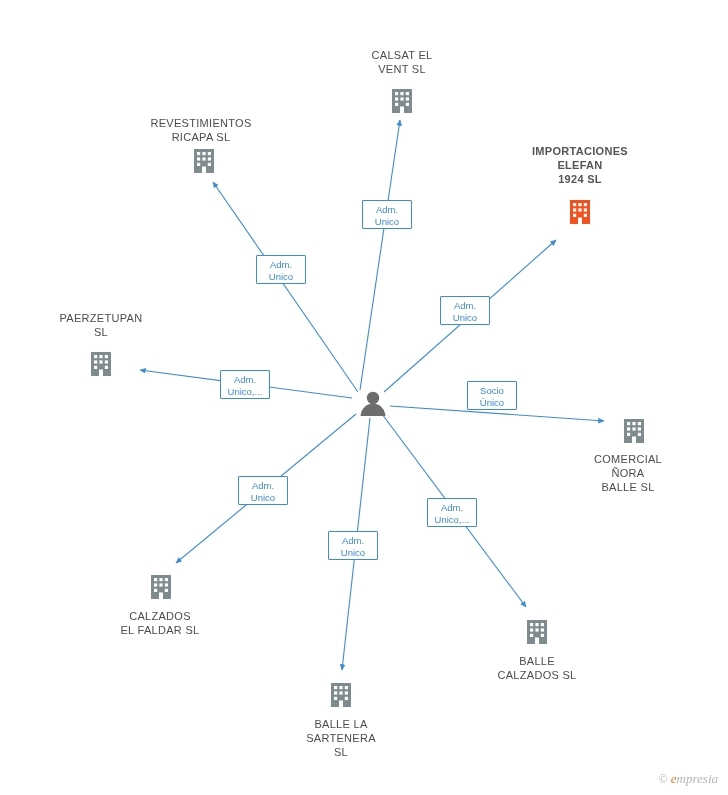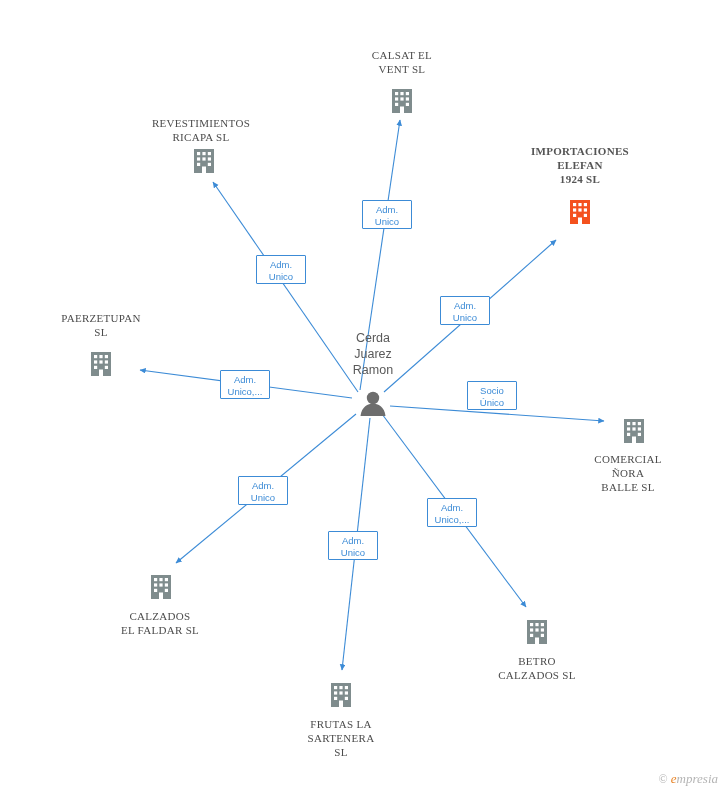--- a/index.html
+++ b/index.html
@@ -20,21 +20,20 @@
   svg.edges {
     position: absolute;
     left: 0;
     top: 0;
     width: 728px;
     height: 795px;
   }
   .node {
     position: absolute;
     text-align: center;
-    font-family: Liberation Serif, serif;
   }
   .node .glyph {
     display: block;
     line-height: 1;
   }
   .node .caption {
     font-size: 11px;
     line-height: 14px;
     color: #4c4c4c;
     letter-spacing: 0.3px;
@@ -237,57 +236,54 @@
               <rect x="6" y="11.4" width="3.2" height="3.2"></rect>
               <rect x="11.4" y="11.4" width="3.2" height="3.2"></rect>
               <rect x="16.8" y="11.4" width="3.2" height="3.2"></rect>
               <rect x="6" y="16.8" width="3.2" height="3.2"></rect>
               <rect x="16.8" y="16.8" width="3.2" height="3.2"></rect>
               <rect x="11" y="20.5" width="4" height="6.5"></rect>
             </g>
           </svg></span>
       </div>
       <div class="node" style="left: 457px; top: 654px; width: 160px;">
-        <div class="caption">BETRO
+        <div class="caption">BALLE
 CALZADOS  SL</div>
       </div>
       <div class="node" style="left: 328px; top: 680px; width: 26px;">
         <span class="glyph"><svg width="26" height="28" viewBox="0 0 26 28">
             <rect x="3" y="3" width="20" height="24" fill="#7f8c8d"></rect>
             <g fill="#ffffff">
               <rect x="6" y="6" width="3.2" height="3.2"></rect>
               <rect x="11.4" y="6" width="3.2" height="3.2"></rect>
               <rect x="16.8" y="6" width="3.2" height="3.2"></rect>
               <rect x="6" y="11.4" width="3.2" height="3.2"></rect>
               <rect x="11.4" y="11.4" width="3.2" height="3.2"></rect>
               <rect x="16.8" y="11.4" width="3.2" height="3.2"></rect>
               <rect x="6" y="16.8" width="3.2" height="3.2"></rect>
               <rect x="16.8" y="16.8" width="3.2" height="3.2"></rect>
               <rect x="11" y="20.5" width="4" height="6.5"></rect>
             </g>
           </svg></span>
       </div>
       <div class="node" style="left: 261px; top: 717px; width: 160px;">
-        <div class="caption">FRUTAS LA
+        <div class="caption">BALLE LA
 SARTENERA
 SL</div>
       </div>
     </div>
 
   <div class="node" id="person-node" style="left: 357px; top: 391px;">
     <span class="glyph">
       <svg width="32" height="26" viewBox="0 0 32 26">
         <circle cx="16" cy="7" r="6.2" fill="#6d6d6d"></circle>
         <path d="M3.5 25 C4.6 15.5 11 12.4 16 12.4 C21 12.4 27.4 15.5 28.5 25 Z" fill="#6d6d6d"></path>
       </svg>
     </span>
   </div>
-  <div class="person-label" id="person-label" style="left: 313px; top: 330px; width: 120px;">Cerda
-Juarez
-Ramon</div>
 
   <div id="edge-label-layer">
       <div class="edge-label" style="left: 362px; top: 200px; width: 36px;">Adm.
 Unico</div>
       <div class="edge-label" style="left: 256px; top: 255px; width: 36px;">Adm.
 Unico</div>
       <div class="edge-label" style="left: 440px; top: 296px; width: 36px;">Adm.
 Unico</div>
       <div class="edge-label" style="left: 220px; top: 370px; width: 36px;">Adm.
 Unico,...</div>

